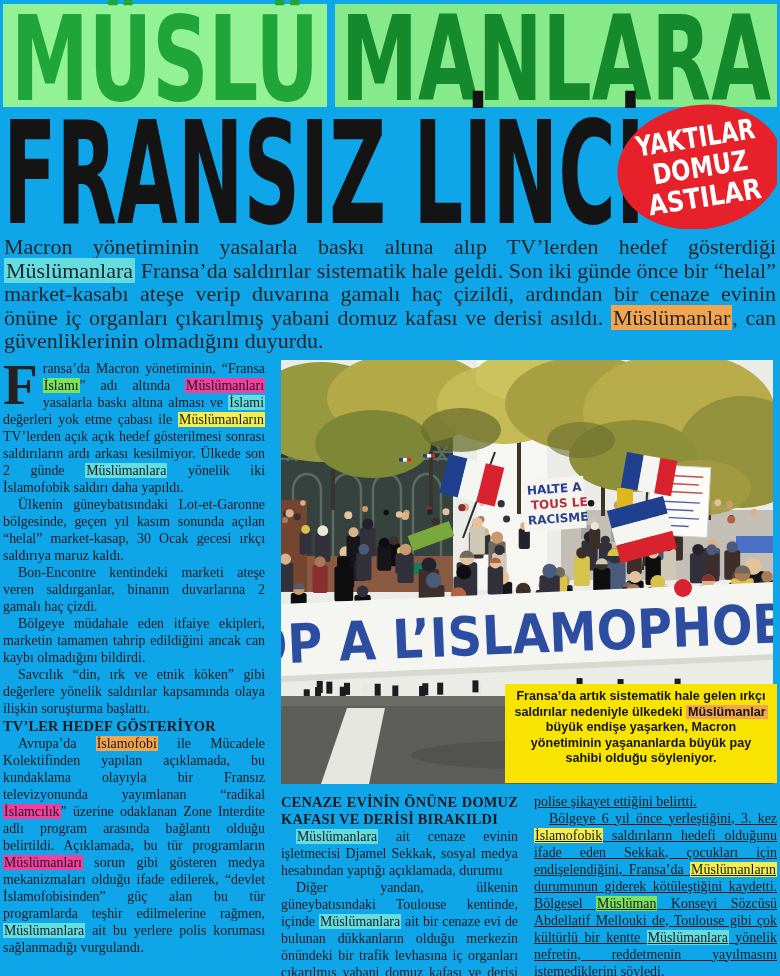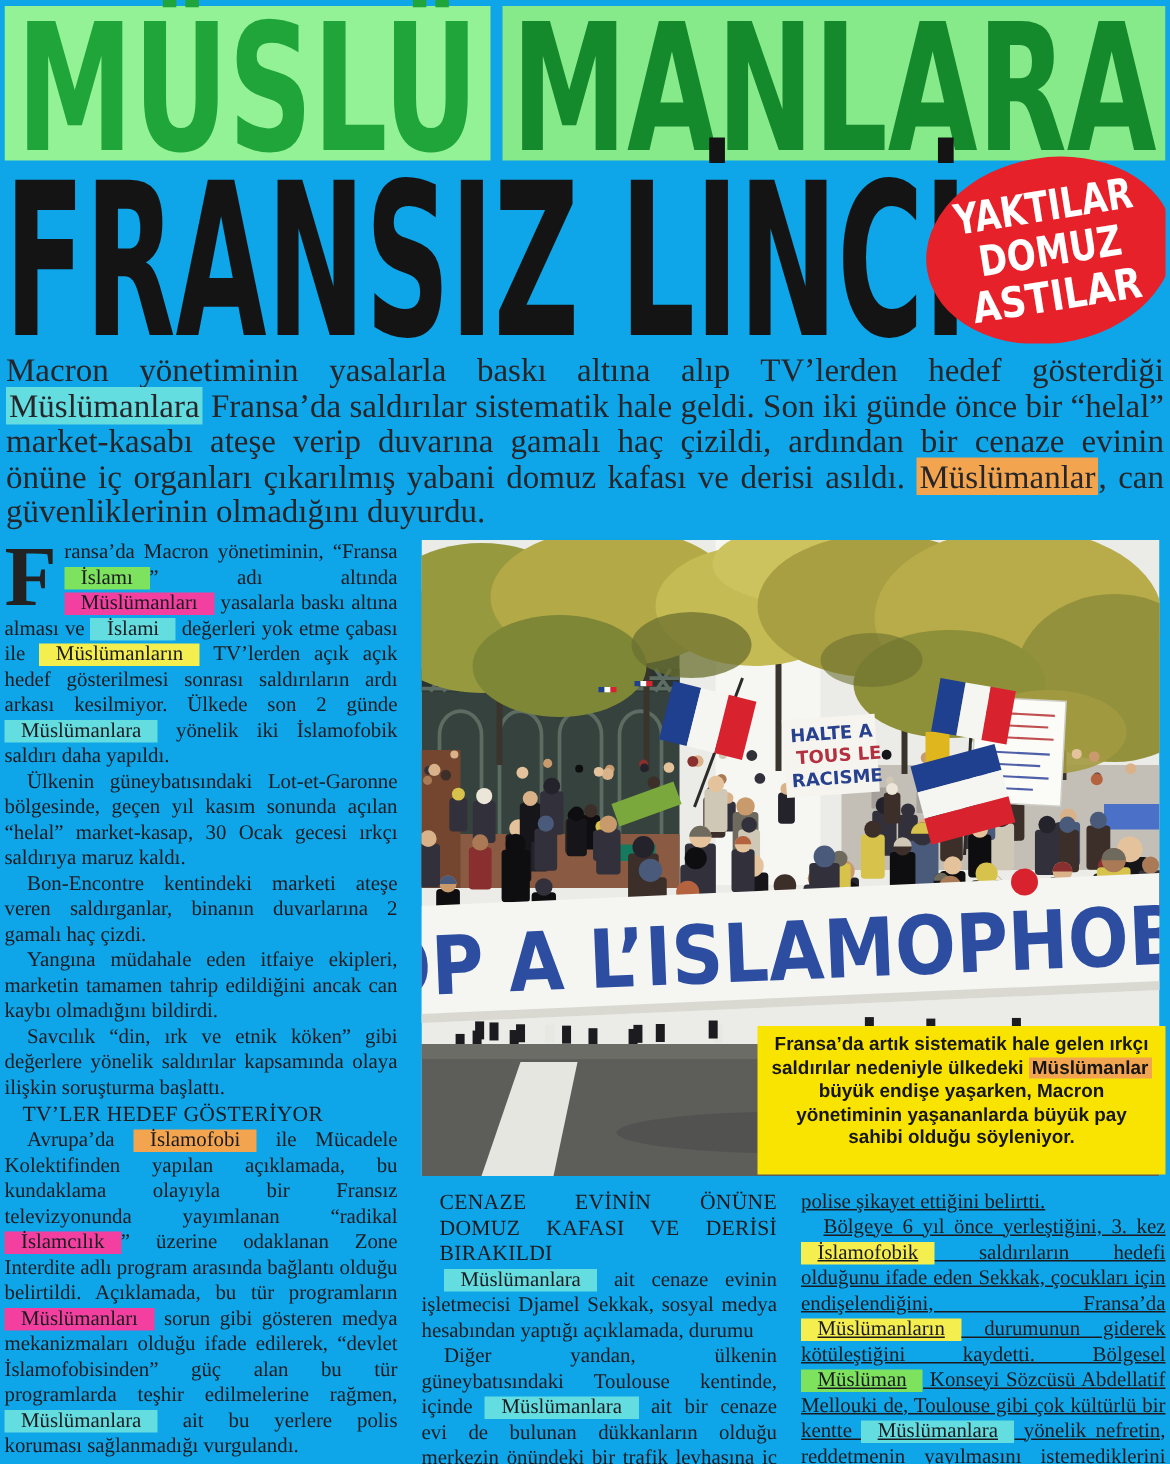--- a/index.html
+++ b/index.html
@@ -13,22 +13,22 @@
   .lede .hl{padding:0 2px;}
   
   .main{display:grid;grid-template-columns:262px 237px 1fr;column-gap:16px;align-items:start;}
   .col{font-size:13.9px;line-height:17px;text-align:justify;color:#1b1b1f;}
   .col-left{grid-column:1;grid-row:1 / 3;}
   .photo-wrap{grid-column:2 / 4;grid-row:1;position:relative;height:424px;margin-bottom:9px;}
   .col-mid{grid-column:2;grid-row:2;}
   .col-right{grid-column:3;grid-row:2;text-decoration:underline;}
   .para{margin:0;}
   .para.indent{text-indent:15px;}
-  .subhead{margin:1px 0 0 12px;font-size:14.4px;font-weight:normal;letter-spacing:.2px;}
-  .hl{padding:0 11px;}
+  .subhead{margin:1px 0 0 0;font-size:14.4px;font-weight:bold;letter-spacing:.2px;}
+  .hl{padding:0 1px;}
   .dropcap{float:left;font-size:57px;line-height:46px;font-weight:bold;
            padding:2px 5px 0 0;color:#222;}
   
   .photo-caption{position:absolute;right:0;bottom:1px;width:258px;
       font-family:"Liberation Sans", sans-serif;font-weight:bold;font-size:12.6px;
       line-height:15.5px;text-align:center;color:#151515;padding:5px 7px 16px 7px;}
   .photo-caption .hl{padding:0 2px;}
   svg text{user-select:none;}
 </style>
 </head>
@@ -51,21 +51,21 @@
   </svg>
 
   <p class="lede"><span>Macron yönetiminin yasalarla baskı altına alıp TV’lerden hedef gösterdiği </span><span class="hl" style="background-color: rgb(99, 221, 224);">Müslümanlara</span><span> Fransa’da saldırılar sistematik hale geldi. Son iki günde önce bir “helal” market-kasabı ateşe verip duvarına gamalı haç çizildi, ardından bir cenaze evinin önüne iç organları çıkarılmış yabani domuz kafası ve derisi asıldı. </span><span class="hl" style="background-color: rgb(242, 164, 78);">Müslümanlar</span><span>, can güvenliklerinin olmadığını duyurdu.</span></p>
 
   <div class="main">
 
     <div class="col col-left">
         <p class="para"><span class="dropcap">F</span><span>ransa’da Macron yönetiminin, “Fransa </span><span class="hl" style="background-color: rgb(125, 226, 94);">İslamı</span><span>” adı altında </span><span class="hl" style="background-color: rgb(243, 64, 160);">Müslümanları</span><span> yasalarla baskı altına alması ve </span><span class="hl" style="background-color: rgb(99, 221, 224);">İslami</span><span> değerleri yok etme çabası ile </span><span class="hl" style="background-color: rgb(244, 239, 78);">Müslümanların</span><span> TV’lerden açık açık hedef gösterilmesi sonrası saldırıların ardı arkası kesilmiyor. Ülkede son 2 günde </span><span class="hl" style="background-color: rgb(99, 221, 224);">Müslümanlara</span><span> yönelik iki İslamofobik saldırı daha yapıldı.</span></p>
         <p class="para indent"><span>Ülkenin güneybatısındaki Lot-et-Garonne bölgesinde, geçen yıl kasım sonunda açılan “helal” market-kasap, 30 Ocak gecesi ırkçı saldırıya maruz kaldı.</span></p>
         <p class="para indent"><span>Bon-Encontre kentindeki marketi ateşe veren saldırganlar, binanın duvarlarına 2 gamalı haç çizdi.</span></p>
-        <p class="para indent"><span>Yangına müdahale eden itfaiye ekipleri, marketin tamamen tahrip edildiğini ancak can kaybı olmadığını bildirdi.</span></p>
+        <p class="para indent"><span>Bölgeye müdahale eden itfaiye ekipleri, marketin tamamen tahrip edildiğini ancak can kaybı olmadığını bildirdi.</span></p>
         <p class="para indent"><span>Savcılık “din, ırk ve etnik köken” gibi değerlere yönelik saldırılar kapsamında olaya ilişkin soruşturma başlattı.</span></p>
         <h3 class="subhead">TV’LER HEDEF GÖSTERİYOR</h3>
         <p class="para indent"><span>Avrupa’da </span><span class="hl" style="background-color: rgb(242, 164, 78);">İslamofobi</span><span> ile Mücadele Kolektifinden yapılan açıklamada, bu kundaklama olayıyla bir Fransız televizyonunda yayımlanan “radikal </span><span class="hl" style="background-color: rgb(243, 64, 160);">İslamcılık</span><span>” üzerine odaklanan Zone Interdite adlı program arasında bağlantı olduğu belirtildi. Açıklamada, bu tür programların </span><span class="hl" style="background-color: rgb(243, 64, 160);">Müslümanları</span><span> sorun gibi gösteren medya mekanizmaları olduğu ifade edilerek, “devlet İslamofobisinden” güç alan bu tür programlarda teşhir edilmelerine rağmen, </span><span class="hl" style="background-color: rgb(99, 221, 224);">Müslümanlara</span><span> ait bu yerlere polis koruması sağlanmadığı vurgulandı.</span></p>
       </div>
 
     <div class="photo-wrap">
       <svg width="492" height="424" viewBox="0 0 492 424">
 
         <rect x="0" y="0" width="492" height="424" fill="#ebebe7"></rect>
         <rect x="196" y="0" width="70" height="230" fill="#f6f6f3"></rect>

